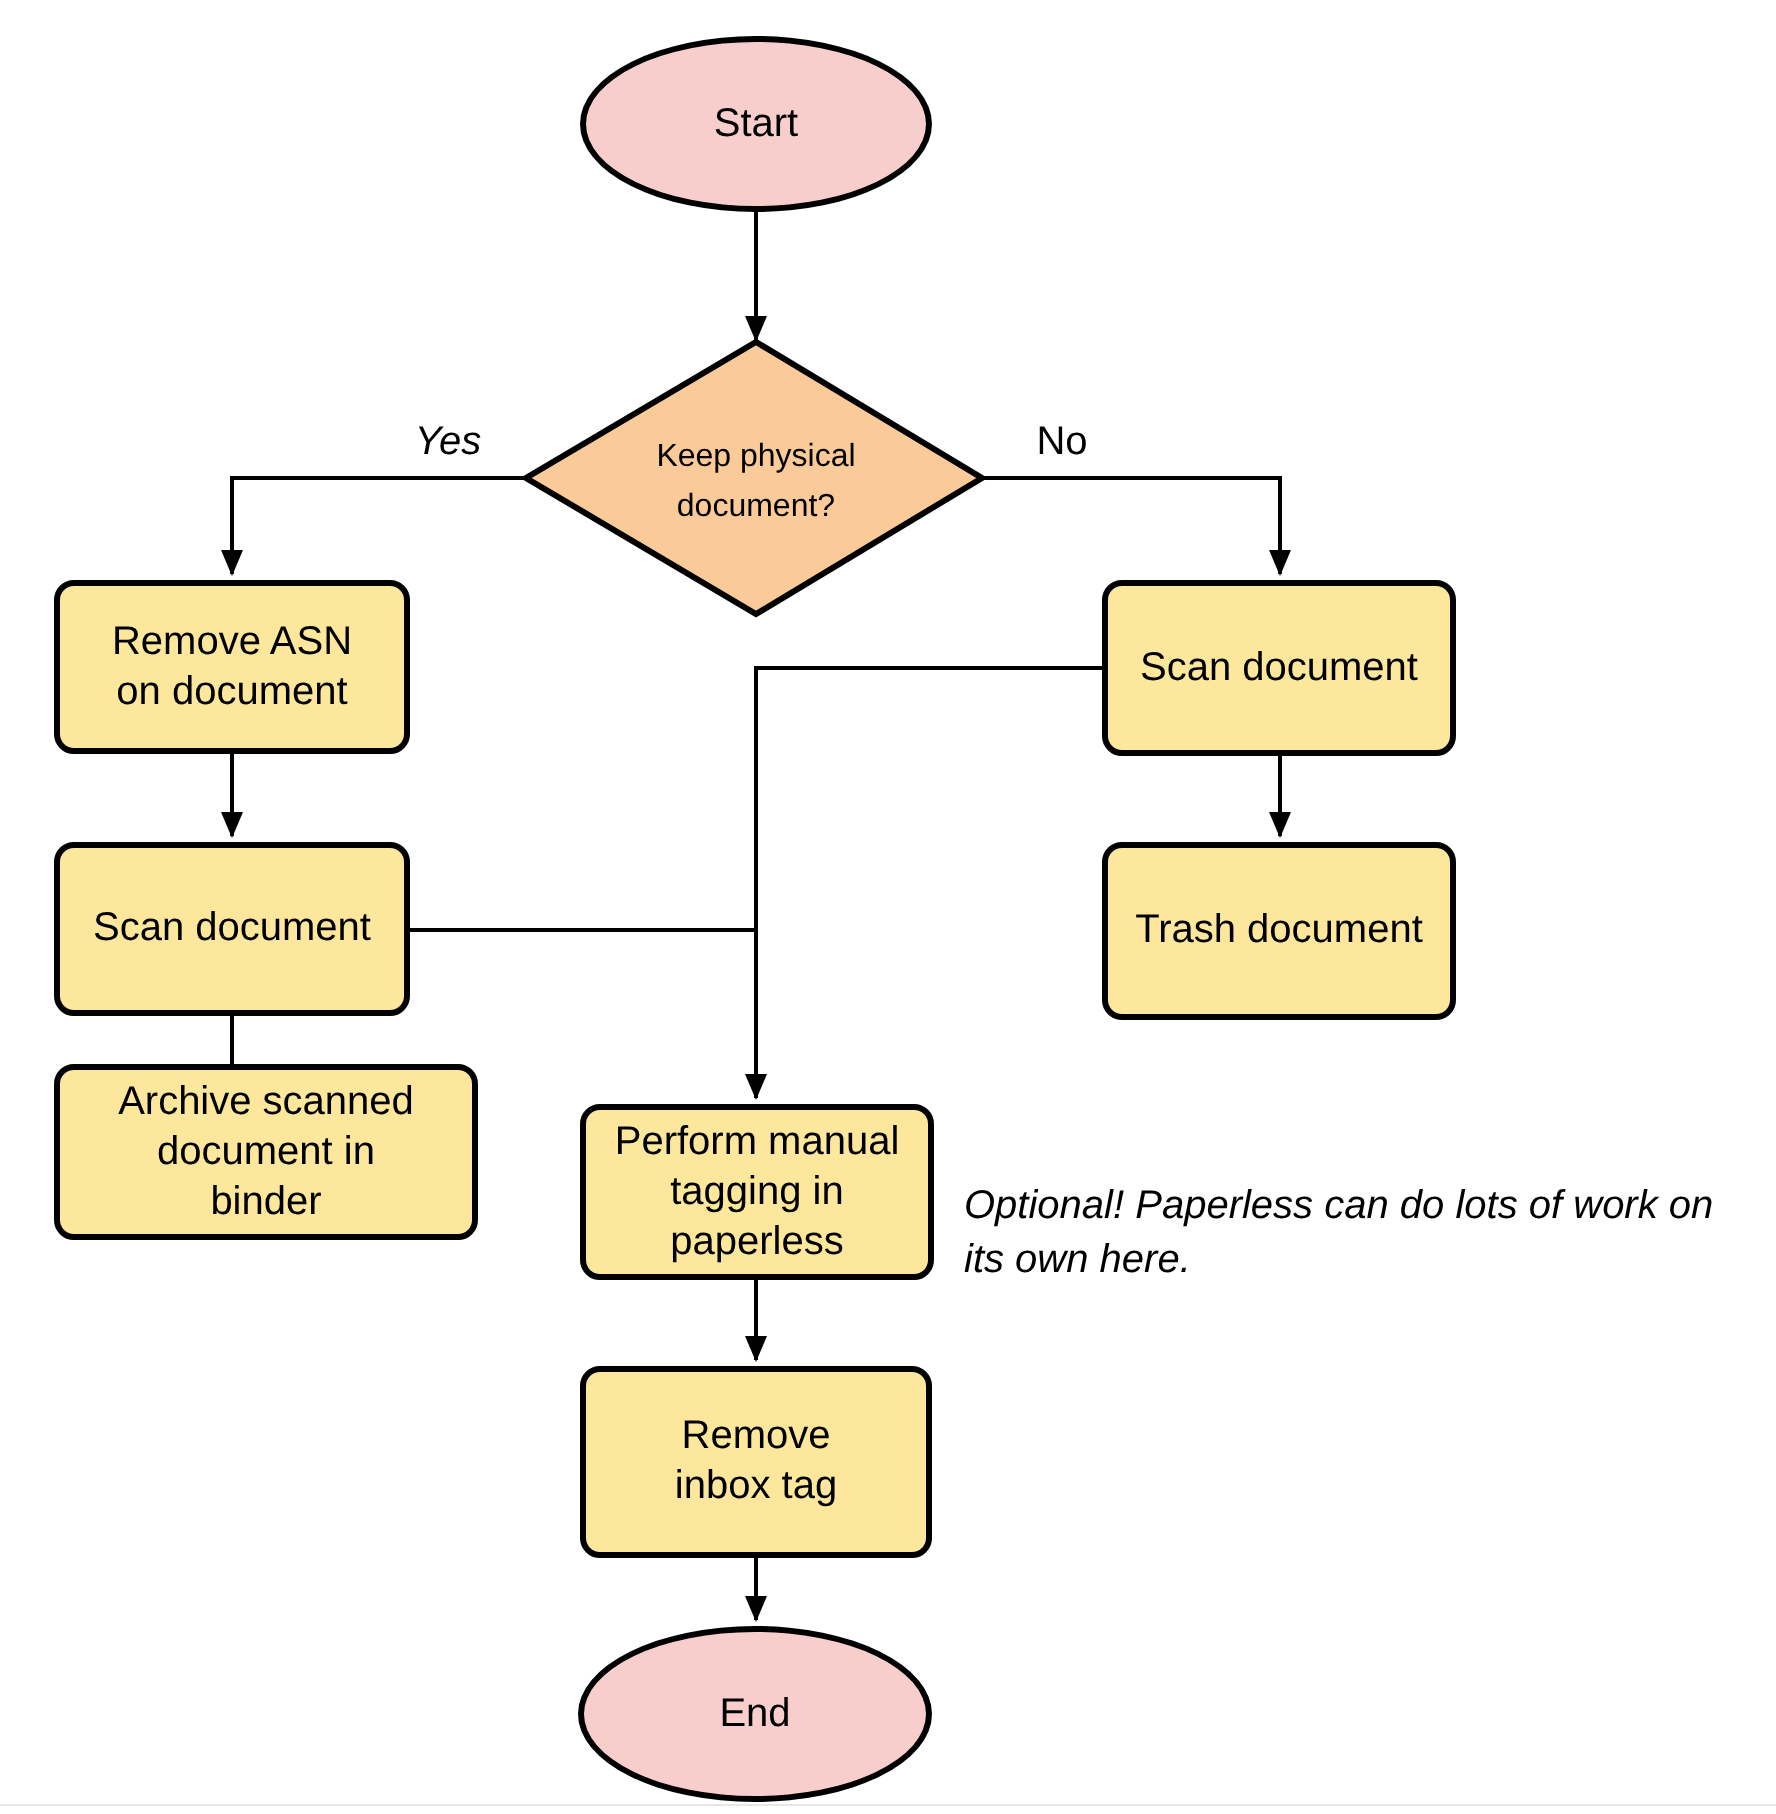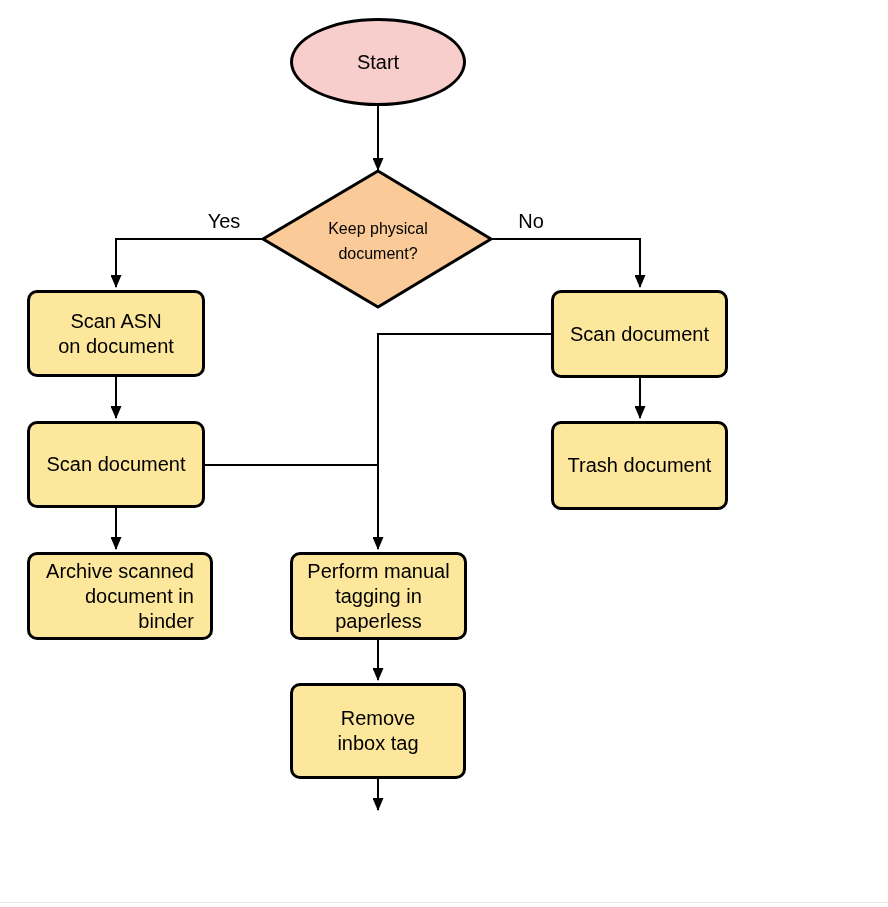--- a/index.html
+++ b/index.html
@@ -28,39 +28,39 @@
 
   .decision-text {
     position: absolute; left: 278px; top: 216px; width: 200px;
     text-align: center; white-space: pre-line;
     font-size: 16px; line-height: 25px; z-index: 2;
   }
   .edge-label {
     position: absolute; width: 54px; text-align: center;
     font-size: 20px; line-height: 22px; z-index: 2;
   }
-  .edge-label.yes { left: 197px; top: 210px; }
+  .edge-label.yes { left: 197px; top: 210px; font-style: italic; }
   .edge-label.no  { left: 504px; top: 210px; }
 
   .note {
     position: absolute; left: 482px; top: 590px; width: 404px;
     font-size: 20px; line-height: 27px; font-style: italic;
     white-space: pre-line; z-index: 2;
   }
 
   .bottom-rule {
     position: absolute; left: 0; top: 902px; width: 888px; height: 1px;
     background: #ece5e5; z-index: 1;
   }
 
   
   .n-start    { left: 290px; top:  18px; width: 176px; height: 88px; }
   .n-writeasn { left:  27px; top: 290px; width: 178px; height: 87px; }
   .n-scanl    { left:  27px; top: 421px; width: 178px; height: 87px; }
-  .n-archive  { left:  27px; top: 552px; width: 186px; height: 88px; text-align: right; }
+  .n-archive  { left:  27px; top: 532px; width: 212px; height: 88px; }
   .n-scanr    { left: 551px; top: 290px; width: 177px; height: 88px; }
   .n-trash    { left: 551px; top: 421px; width: 177px; height: 89px; }
   .n-tagging  { left: 290px; top: 552px; width: 177px; height: 88px; }
   .n-remove   { left: 290px; top: 683px; width: 176px; height: 96px; }
   .n-end      { left: 289px; top: 813px; width: 177px; height: 88px; }
 </style>
 </head>
 <body>
 
 <div class="canvas">
@@ -87,33 +87,36 @@
   </svg>
 
   <div class="node terminal n-start">Start</div>
 
   <div class="decision-text">Keep physical
 document?</div>
 
   <div class="edge-label yes">Yes</div>
   <div class="edge-label no">No</div>
 
-  <div class="node n-writeasn">Scan ASN
+  <div class="node n-writeasn">Remove ASN
 on document</div>
   <div class="node n-scanl">Scan document</div>
   <div class="node n-archive">Archive scanned
 document in
 binder</div>
 
   <div class="node n-scanr">Scan document</div>
   <div class="node n-trash">Trash document</div>
 
   <div class="node n-tagging">Perform manual
 tagging in
 paperless</div>
 
+  <div class="note">Optional! Paperless can do lots of work on
+its own here.</div>
 
   <div class="node n-remove">Remove
 inbox tag</div>
 
+  <div class="node terminal n-end">End</div>
 
   <div class="bottom-rule"></div>
 </div>
 
 </body></html>

